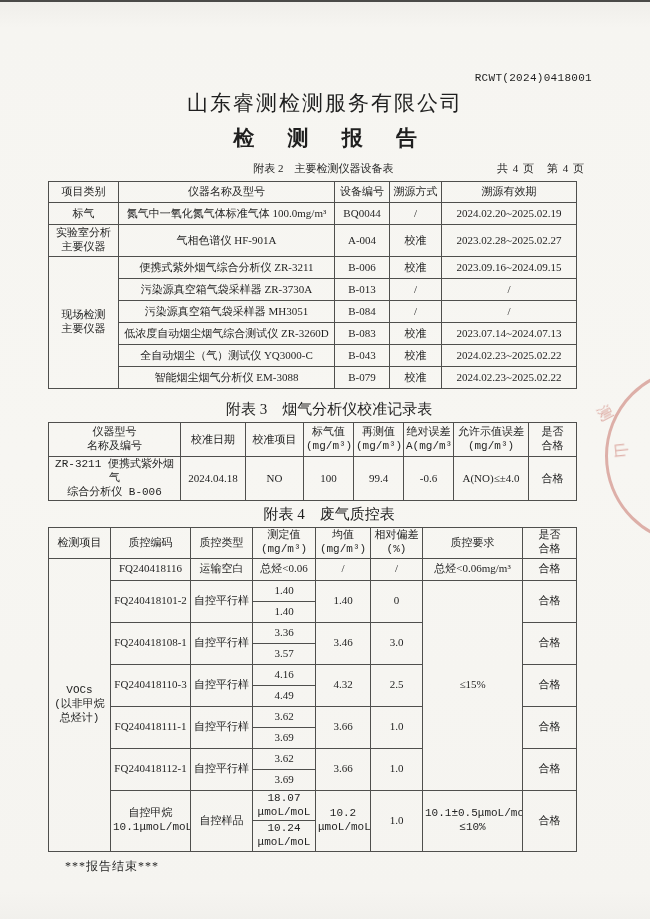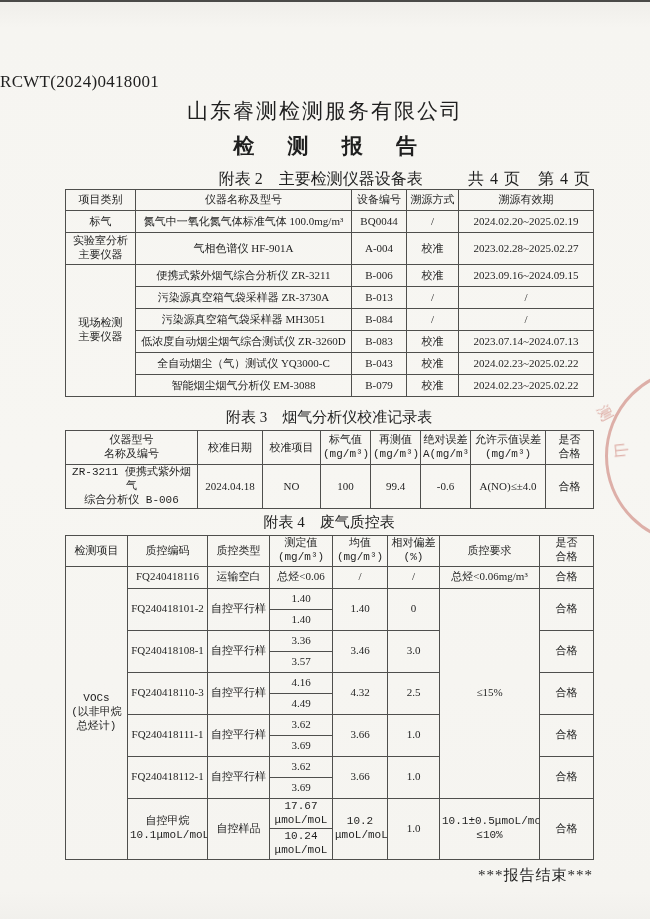--- a/index.html
+++ b/index.html
@@ -3,38 +3,38 @@
 <meta charset="utf-8">
 <style>
   html,body{margin:0;padding:0;background:#d8d6d0;}
   .page{
     position:relative;width:650px;height:919px;overflow:hidden;
     background:linear-gradient(180deg,#efeeea 0%,#f6f5f1 3%,#f7f6f2 50%,#f5f4f0 97%,#f1f0ec 100%);
     font-family:"Liberation Serif","DejaVu Serif",serif;
     color:#1f1f1f;
   }
   .scan-edge{position:absolute;top:0;left:0;width:100%;height:2px;background:#4a4a48;}
-  .report-no{margin:72px 58px 0 0;font-size:17px;letter-spacing:.3px;}
+  .report-no{margin:72px 58px 0 0;text-align:right;font-size:11px;letter-spacing:.3px;font-family:Liberation Mono, monospace;}
   .company{margin-top:5px;text-align:center;font-size:21px;letter-spacing:2px;}
   .title{margin:7px 0 0;text-align:center;font-size:21px;font-weight:bold;letter-spacing:14px;text-indent:14px;}
-  .cap-row{position:relative;width:528px;margin:9px 0 3px 65px;height:17px;font-size:16px;}
+  .cap-row{position:relative;width:528px;margin:9px 0 3px 65px;height:17px;font-size:11px;}
   .cap-center{position:absolute;left:50%;transform:translateX(-54%);white-space:nowrap;}
-  .cap-right{position:absolute;right:2px;top:0;white-space:nowrap;letter-spacing:1px;}
+  .cap-right{position:absolute;right:8px;top:0;white-space:nowrap;letter-spacing:1px;}
   .cap-solo{width:528px;margin:11px 0 3px 65px;text-align:center;font-size:15px;}
   .cap-solo.tight{margin-top:4px;}
-  table.doc{border-collapse:collapse;table-layout:fixed;width:528px;margin-left:65px;}
+  table.doc{border-collapse:collapse;table-layout:fixed;width:528px;margin-left:48px;}
   table.doc th,table.doc td{
     border:1px solid #4f4f4d;font-weight:normal;font-size:11px;line-height:1.25;
     text-align:center;vertical-align:middle;padding:1px 2px;overflow:hidden;
   }
   .pre{white-space:pre-line;font-family:Liberation Mono, monospace;}
   tr.r21{height:21px;} tr.r22{height:22px;} tr.r32{height:32px;}
   tr.r34{height:34px;} tr.r38{height:38px;} tr.r30{height:30px;}
   tr.rs21{height:21px;} tr.rs27{height:27px;}
-  .footer{width:528px;margin:6px 0 0 65px;text-align:right;font-size:15px;letter-spacing:1px;}
+  .footer{width:528px;margin:6px 0 0 65px;text-align:left;font-size:12px;letter-spacing:1px;}
   
   .stamp-arc{
     position:absolute;left:605px;top:367px;width:172px;height:172px;border-radius:50%;
     border:3px solid rgba(201,117,107,.55);filter:blur(.4px);
   }
   .stamp-frag{position:absolute;color:rgba(201,117,107,.6);font-size:15px;filter:blur(.5px);}
   .stamp-frag.f1{left:597px;top:404px;transform:rotate(62deg);}
   .stamp-frag.f2{left:613px;top:441px;transform:rotate(84deg);}
 </style>
 </head>
@@ -263,21 +263,21 @@
         <td rowspan="2">1.0</td>
         <td rowspan="2">合格</td>
       </tr>
       <tr class="rs21">
           <td>3.69</td>
         </tr>
       <tr class="rs27">
         <td rowspan="2" class="pre">自控甲烷
 10.1μmoL/moL</td>
         <td rowspan="2">自控样品</td>
-        <td class="pre">17.67
+        <td class="pre">18.07
 μmoL/moL</td>
         <td rowspan="2" class="pre">10.2
 μmoL/moL</td>
         <td rowspan="2">1.0</td>
         <td rowspan="2" class="pre">10.1±0.5μmoL/moL
 ≤10%</td>
         <td rowspan="2">合格</td>
       </tr>
       <tr class="rs27">
           <td class="pre">10.24

